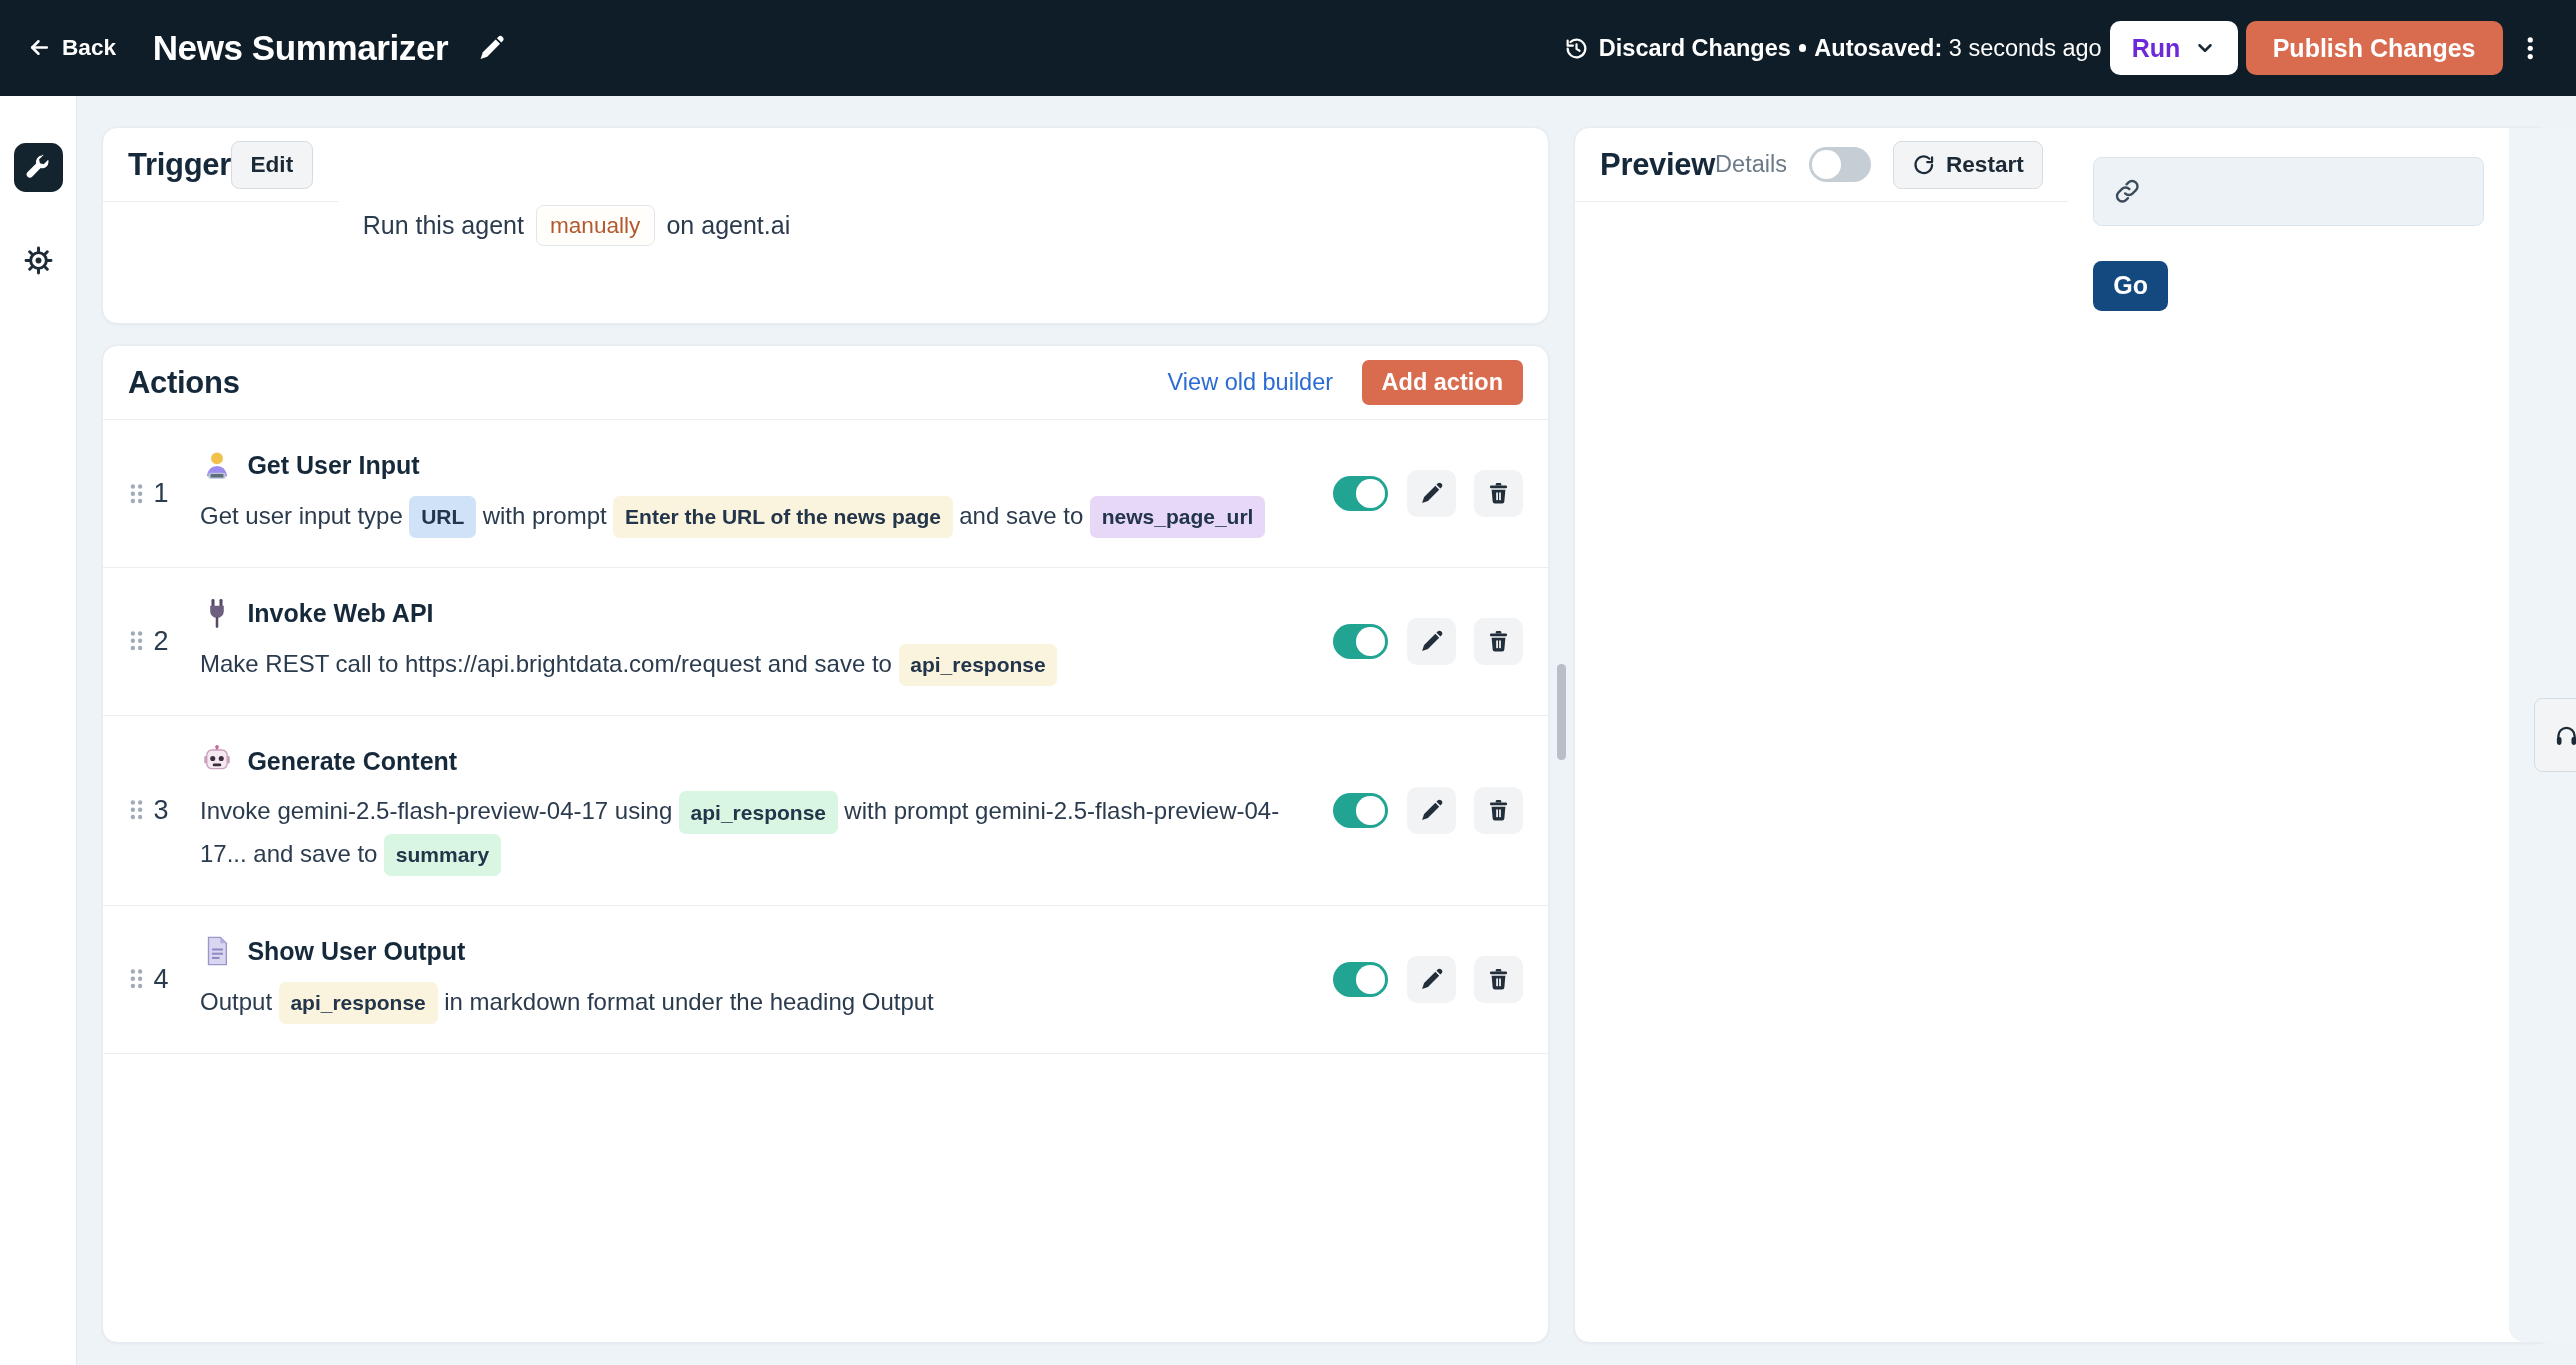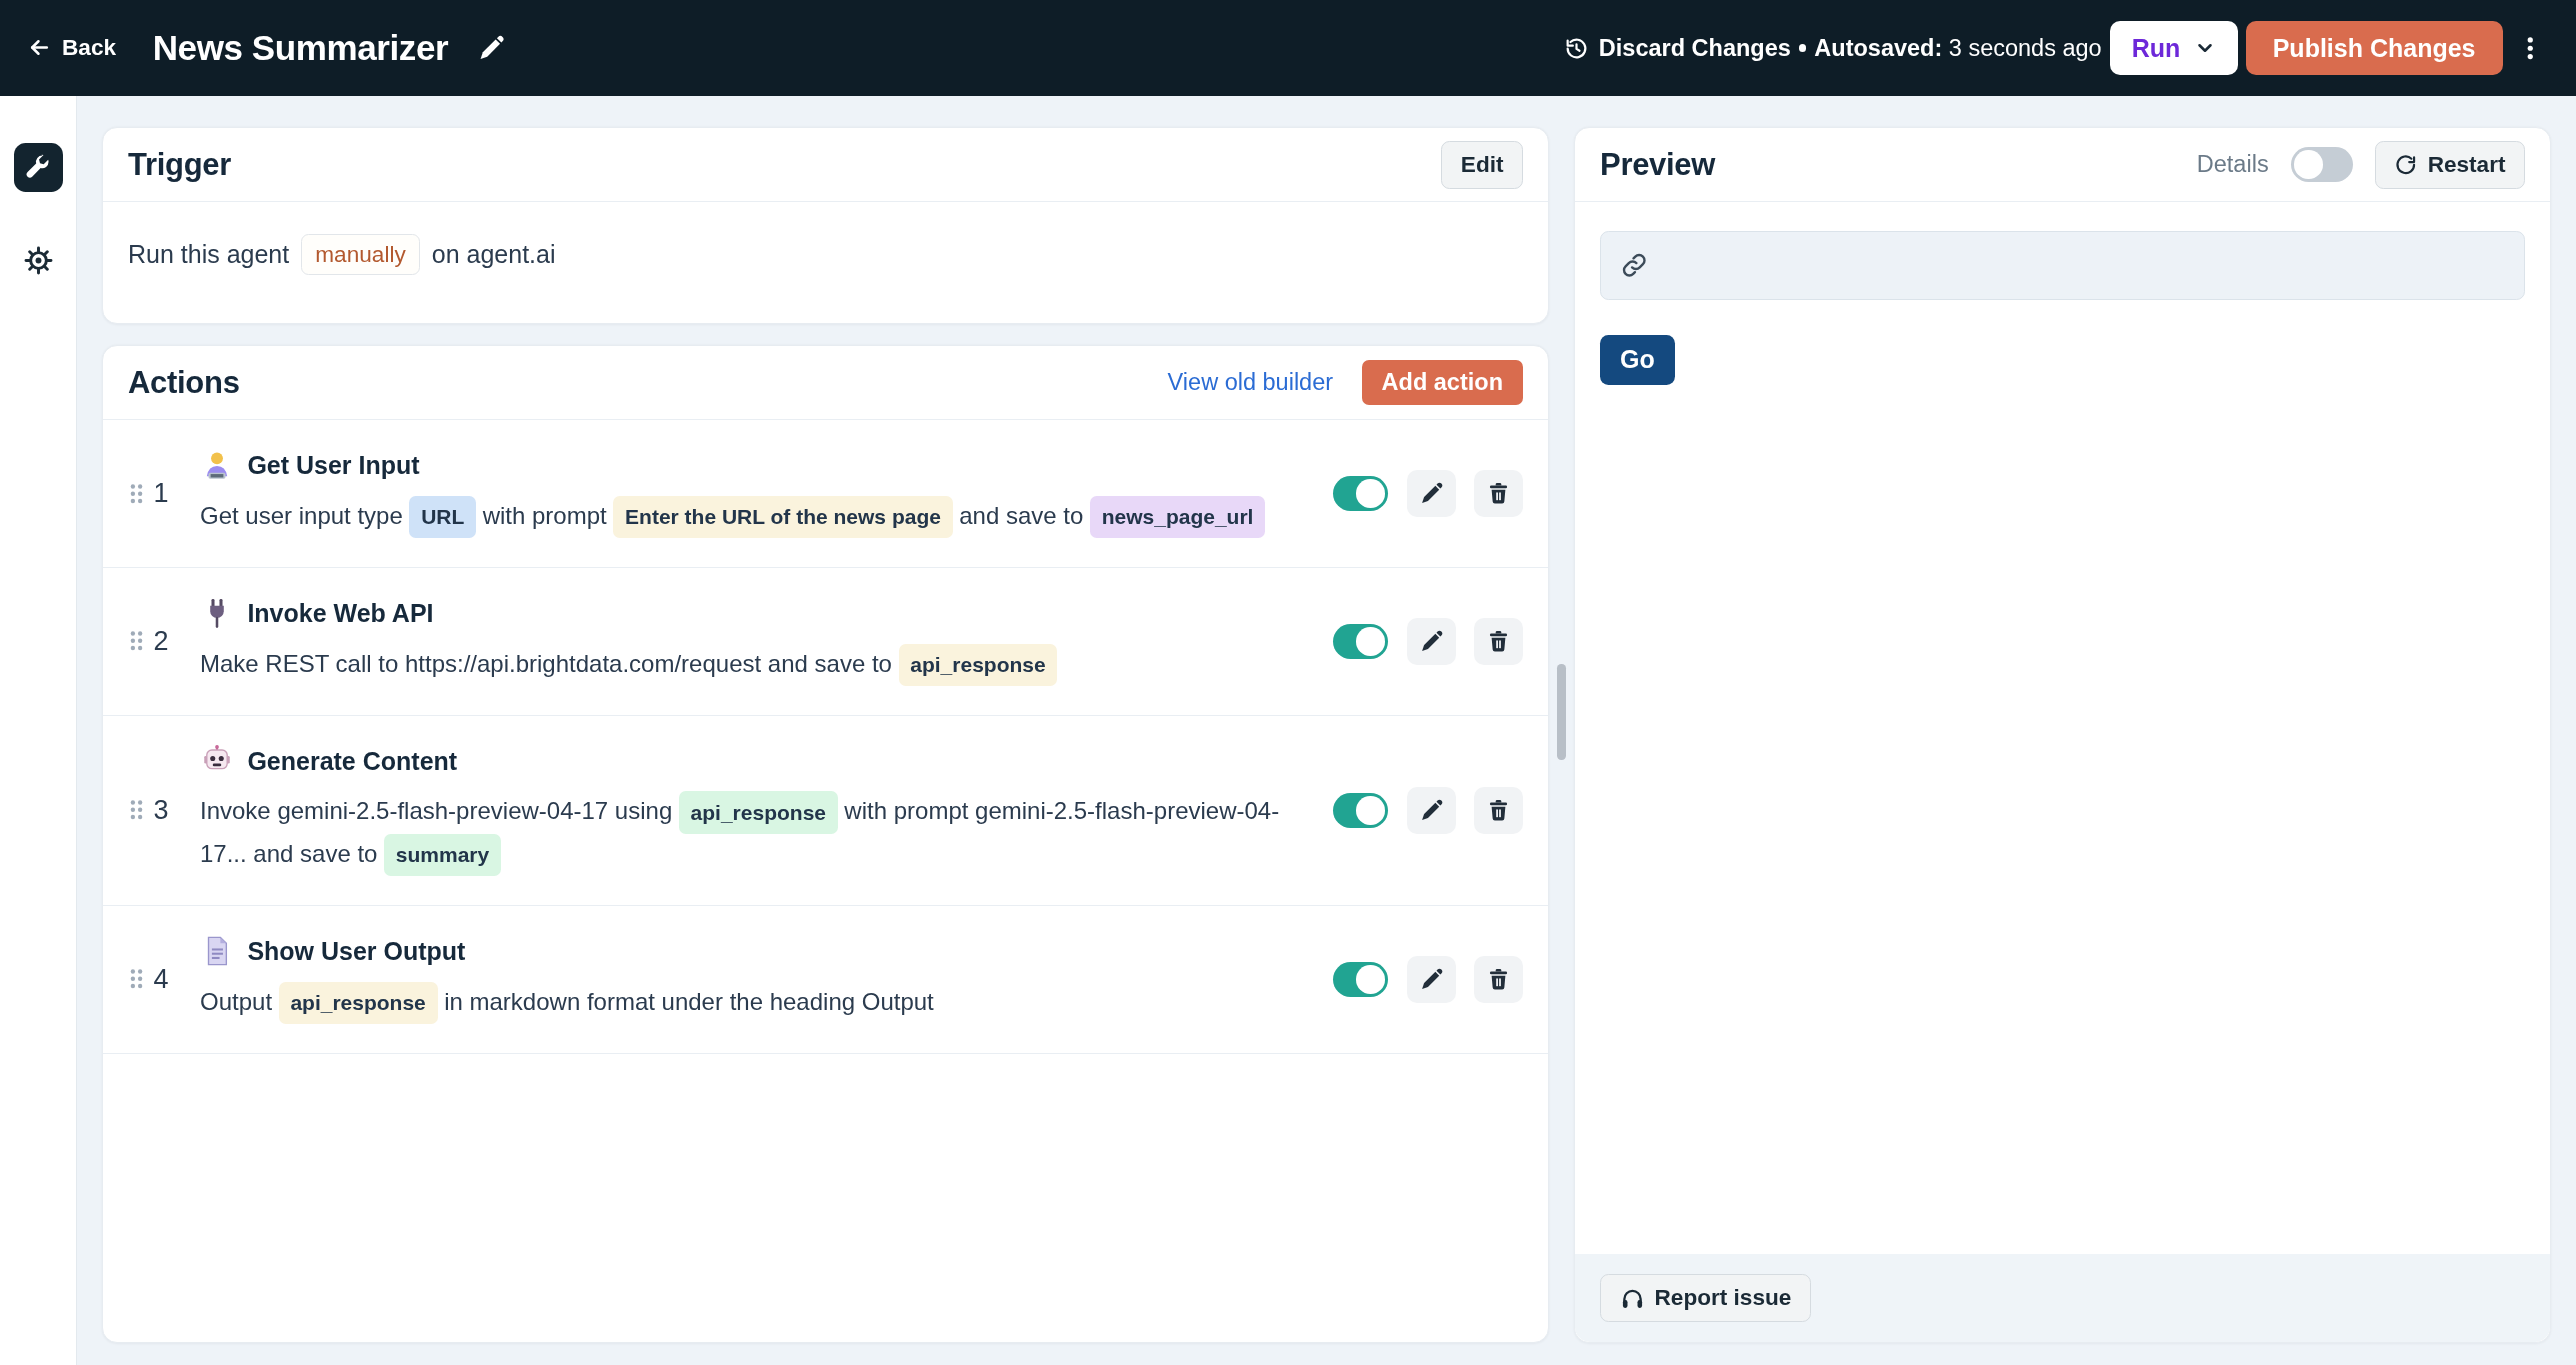--- a/index.html
+++ b/index.html
@@ -44,21 +44,21 @@
   .left-col{width:1447px;flex:0 0 1447px;display:flex;flex-direction:column;gap:21px;min-height:0;}
   .mid-gap{width:25px;flex:0 0 25px;position:relative;}
   .scroll-thumb{position:absolute;left:8.4px;top:537px;width:8.4px;height:96px;border-radius:4.2px;background:#b8bfc7;}
   .preview-col{flex:1;min-width:0;}
 
   .card{background:#fff;border:0.8px solid #e7ecf1;border-radius:15px;box-shadow:0 0.8px 2.5px rgba(16,24,40,.05);}
   .card-header{height:74px;display:flex;align-items:center;justify-content:space-between;padding:0 25px;border-bottom:0.8px solid var(--divider);}
   .card-header h2{font-size:31px;font-weight:700;color:var(--heading);letter-spacing:-0.3px;}
 
   
-  .trigger-card{height:197px;display:flex;flex-direction:column;}
+  .trigger-card{height:197px;display:flex;}
   .ghost-btn{background:#f2f4f5;border:0.8px solid #d5dbe0;border-radius:8.4px;padding:10px 18.5px;font-family:inherit;font-size:22.6px;font-weight:700;color:#1b2a36;cursor:pointer;display:flex;align-items:center;gap:10px;}
   .trigger-body{padding:32px 25px;font-size:25px;color:var(--body-text);display:flex;align-items:center;gap:11.7px;}
   .manual-chip{border:0.8px solid #e2e6ea;border-radius:7.5px;background:#fffefb;padding:6.7px 13.4px;font-size:22.6px;font-weight:400;color:#b3592f;}
 
   
   .actions-card{flex:1;display:flex;flex-direction:column;min-height:0;}
   .view-old-link{background:none;border:none;font-family:inherit;font-size:23.5px;color:var(--link-blue);cursor:pointer;}
   .add-action-btn{height:45px;padding:0 20px;border-radius:7px;border:none;background:var(--accent-orange);color:#fff;font-family:inherit;font-size:23.5px;font-weight:700;cursor:pointer;}
   .actions-header .hdr-right{display:flex;align-items:center;gap:28.5px;justify-content:flex-end;}
   .rows{flex:1;overflow:hidden;}
@@ -75,21 +75,21 @@
   .chip.green{background:#d9f6e3;}
   .row-controls{flex:0 0 auto;display:flex;align-items:center;gap:18.5px;}
   .toggle{width:55px;height:35px;border-radius:17.6px;position:relative;display:inline-block;cursor:pointer;flex:0 0 auto;}
   .toggle.on{background:var(--teal);}
   .toggle.on::after{content:"";position:absolute;right:3.4px;top:3.4px;width:28.5px;height:28.5px;border-radius:50%;background:#fff;}
   .toggle.off{background:#c5cdd5;width:62px;}
   .toggle.off::after{content:"";position:absolute;left:3.4px;top:3.4px;width:28.5px;height:28.5px;border-radius:50%;background:#fff;}
   .icon-btn{width:49px;height:47px;border:none;border-radius:10px;background:#f1f3f5;display:flex;align-items:center;justify-content:center;cursor:pointer;}
 
   
-  .preview-card{height:100%;display:flex;flex-direction:column;}
+  .preview-card{height:100%;display:flex;flex-direction:row;}
   .preview-header .hdr-right{display:flex;align-items:center;gap:22px;}
   .details-label{font-size:23.5px;color:#6b7a88;}
   .preview-body{flex:1;padding:28.5px 25px;}
   .form-label{font-size:25px;font-weight:600;color:var(--heading);margin-bottom:23.5px;}
   .url-input-box{height:69px;border-radius:8.4px;background:#edf2f7;border:0.8px solid #dbe3ea;display:flex;align-items:center;padding:0 18.5px;gap:13.4px;}
   .url-input-box input{flex:1;border:none;background:transparent;outline:none;font-family:inherit;font-size:24px;color:var(--body-text);}
   .go-btn{margin-top:35px;min-width:70px;height:50px;padding:0 20px;border:none;border-radius:8.4px;background:var(--navy-button);color:#fff;font-family:inherit;font-size:25px;font-weight:700;cursor:pointer;}
   .preview-footer{background:#eff4f8;border-radius:0 0 15px 15px;padding:20px 25px;display:flex;align-items:center;justify-content:space-between;}
   .meta{display:flex;flex-direction:column;gap:8.4px;font-size:23.5px;color:var(--muted);}
   .meta-line{display:flex;align-items:center;gap:10px;}

